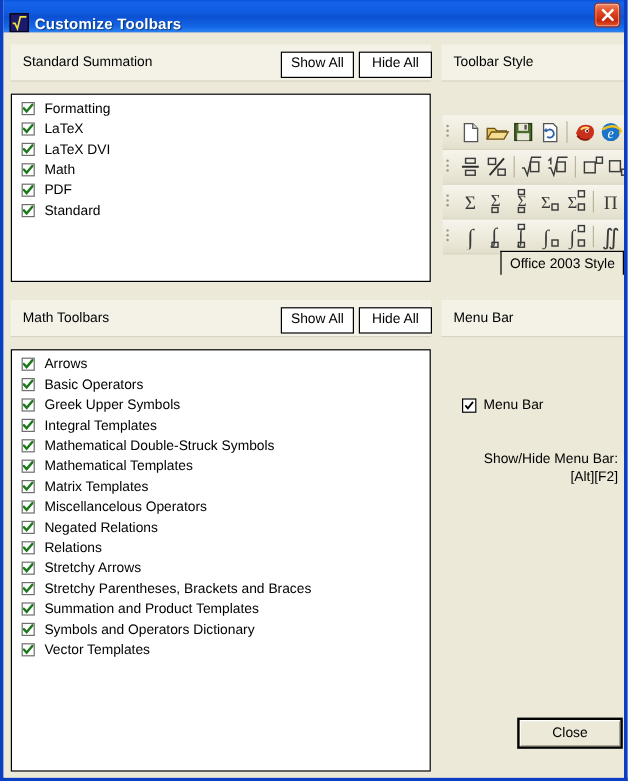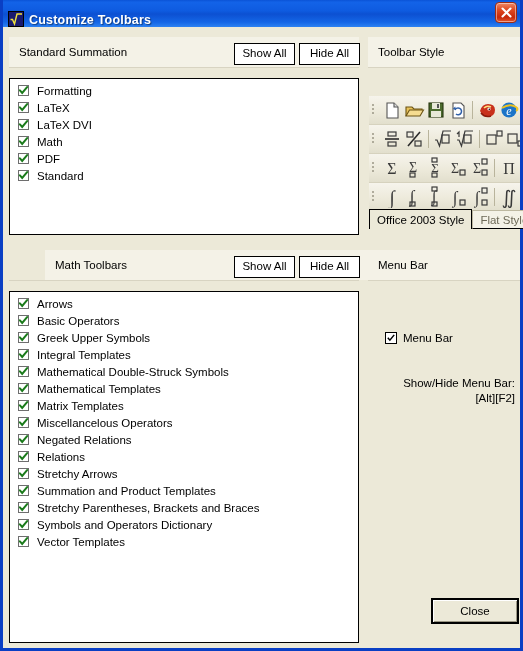--- a/index.html
+++ b/index.html
@@ -183,20 +183,21 @@
     align-items: flex-end;
   }
   .tab {
     height: 19px;
     box-sizing: border-box;
     display: flex;
     align-items: center;
     padding: 0 7px;
     font-size: 11.5px;
     white-space: nowrap;
+    margin-left: 48px;
   }
   .tab.active {
     background: #ECE9D8;
     border: 1px solid #000;
     border-bottom: none;
     color: #000;
     height: 20px;
   }
   .tab.inactive {
     background: #F4F2E7;
@@ -321,21 +322,21 @@
         <div class="list-item">
           <span class="cb">
             <svg width="9" height="9" viewBox="0 0 9 9">
               <path d="M0.9 4.3 L3.2 6.9 L8.1 1.1" stroke="#1A7A1A" stroke-width="2" fill="none" stroke-linecap="round"></path>
             </svg>
           </span>
           <span class="list-label">Standard</span>
         </div>
       </div>
 
-    <div class="band" style="left:6px; top:223px; width:350px; height:30px;margin-left:36px;">
+    <div class="band" style="left:6px; top:223px; width:350px; height:30px;">
       <span class="band-title">Math Toolbars</span>
     </div>
     <div class="band-sep" style="left:6px; top:253px; width:350px;"></div>
 
     <button class="xp-btn" style="left:231px; top:229px; width:61px; height:22px;">Show All</button>
     <button class="xp-btn" style="left:296px; top:229px; width:61px; height:22px;">Hide All</button>
 
     <div class="listbox" style="left:6px; top:264px; width:350px; height:352px;" id="math-list">
         <div class="list-item">
           <span class="cb">
@@ -424,29 +425,29 @@
             </svg>
           </span>
           <span class="list-label">Stretchy Arrows</span>
         </div>
         <div class="list-item">
           <span class="cb">
             <svg width="9" height="9" viewBox="0 0 9 9">
               <path d="M0.9 4.3 L3.2 6.9 L8.1 1.1" stroke="#1A7A1A" stroke-width="2" fill="none" stroke-linecap="round"></path>
             </svg>
           </span>
+          <span class="list-label">Stretchy Parentheses, Brackets and Braces</span>
+        </div>
+        <div class="list-item">
+          <span class="cb">
+            <svg width="9" height="9" viewBox="0 0 9 9">
+              <path d="M0.9 4.3 L3.2 6.9 L8.1 1.1" stroke="#1A7A1A" stroke-width="2" fill="none" stroke-linecap="round"></path>
+            </svg>
+          </span>
           <span class="list-label">Summation and Product Templates</span>
-        </div>
-        <div class="list-item">
-          <span class="cb">
-            <svg width="9" height="9" viewBox="0 0 9 9">
-              <path d="M0.9 4.3 L3.2 6.9 L8.1 1.1" stroke="#1A7A1A" stroke-width="2" fill="none" stroke-linecap="round"></path>
-            </svg>
-          </span>
-          <span class="list-label">Stretchy Parentheses, Brackets and Braces</span>
         </div>
         <div class="list-item">
           <span class="cb">
             <svg width="9" height="9" viewBox="0 0 9 9">
               <path d="M0.9 4.3 L3.2 6.9 L8.1 1.1" stroke="#1A7A1A" stroke-width="2" fill="none" stroke-linecap="round"></path>
             </svg>
           </span>
           <span class="list-label">Symbols and Operators Dictionary</span>
         </div>
         <div class="list-item">

